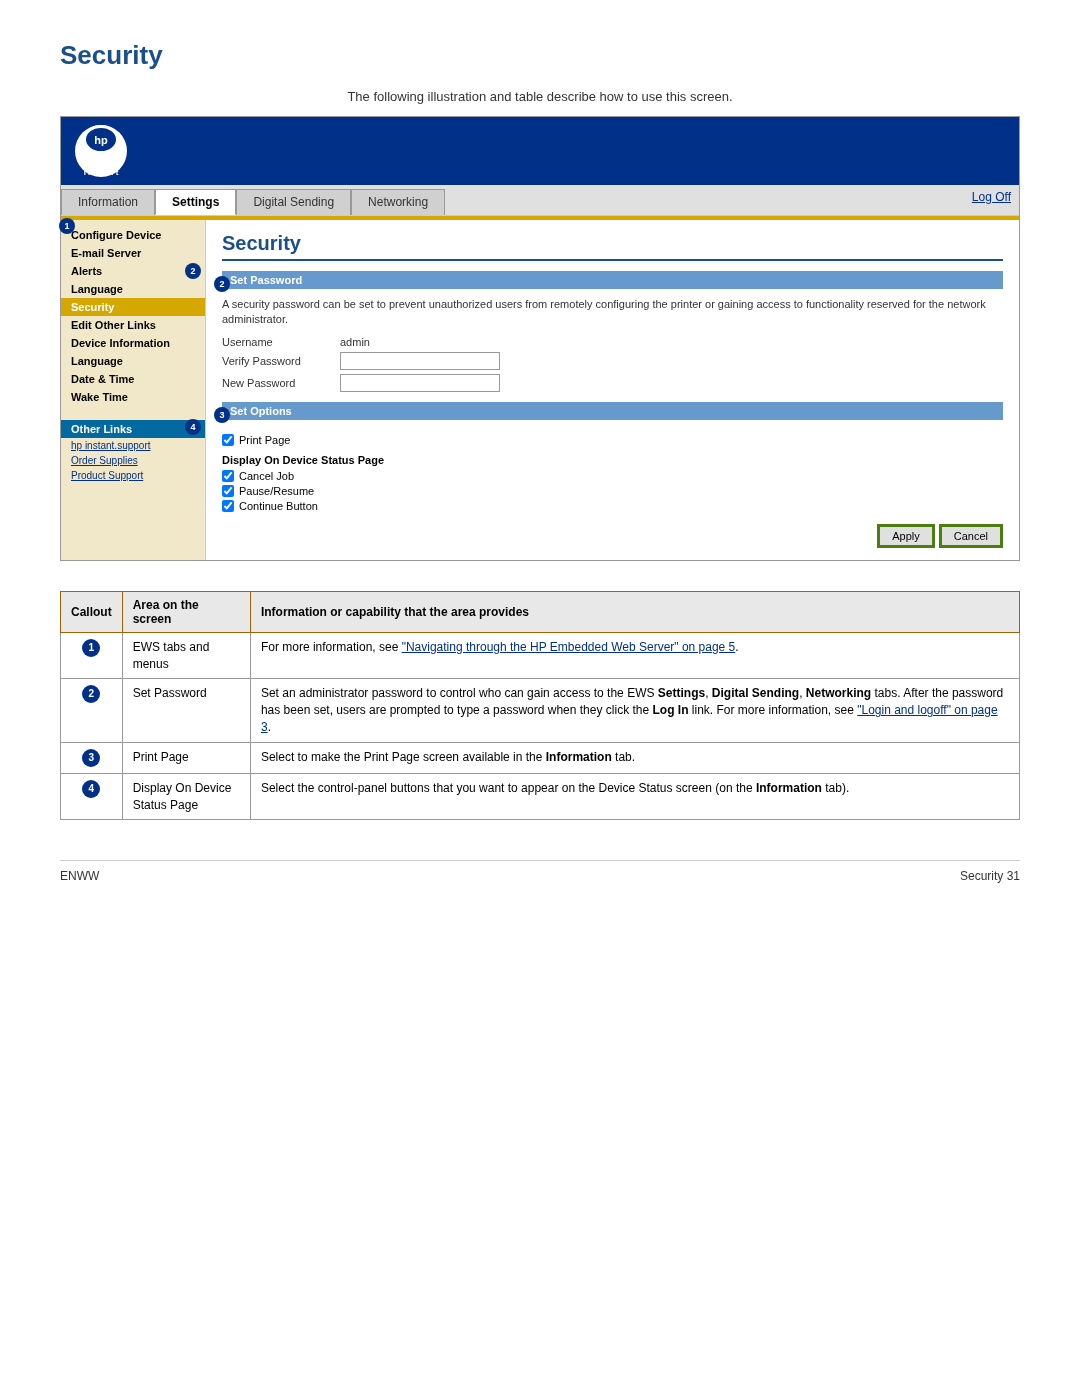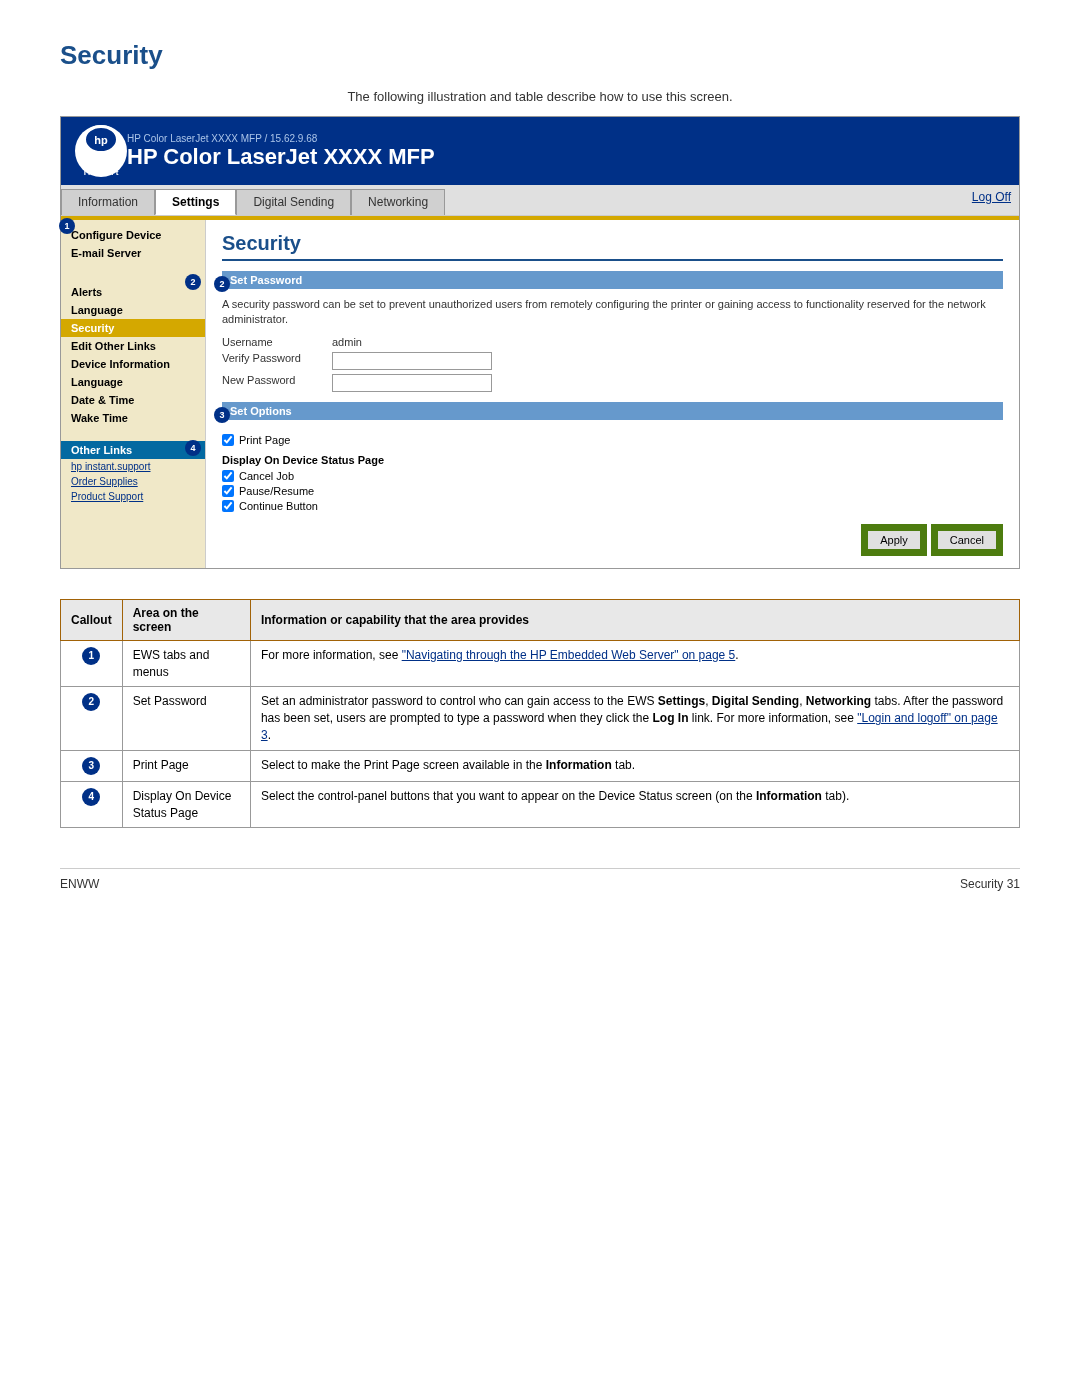--- a/index.html
+++ b/index.html
@@ -6,21 +6,21 @@
     body { font-family: Arial, Helvetica, sans-serif; font-size: 13px; background: #fff; color: #000; width: 1080px; min-height: 1397px; padding: 40px 60px; }
 
     h1.page-title { color: #1a4f8a; font-size: 26px; font-weight: bold; margin-bottom: 18px; }
 
     .intro-text { font-size: 13px; color: #333; margin-bottom: 12px; text-align: center; }
 
     
     .browser-mockup { border: 1px solid #999; width: 100%; margin-bottom: 30px; }
 
     
-    .hp-header { background: #003087; display: flex; align-items: center; padding: 8px 14px; gap: 0; }
+    .hp-header { background: #003087; display: flex; align-items: center; padding: 8px 14px; gap: 16px; }
     .hp-logo { background: #fff; border-radius: 50%; width: 52px; height: 52px; display: flex; flex-direction: column; align-items: center; justify-content: center; font-size: 9px; color: #003087; font-weight: bold; }
     .hp-logo-circle { width: 36px; height: 36px; border-radius: 50%; background: #003087; border: 3px solid #fff; display: flex; align-items: center; justify-content: center; }
     .hp-logo-text { color: #fff; font-size: 8px; margin-top: 14px; }
     .hp-title-block { flex: 1; }
     .hp-subtitle { color: #aac4e8; font-size: 10px; }
     .hp-main-title { color: #fff; font-size: 22px; font-weight: bold; }
     .nav-tab { padding: 5px 16px; font-size: 12px; cursor: pointer; border: 1px solid #999; border-bottom: none; background: #d0d0d0; color: #333; margin-top: 4px; }
     .nav-tab.active { background: #fff; font-weight: bold; color: #000; border-bottom: 1px solid #fff; }
     .nav-tab-logoff { margin-left: auto; color: #003087; font-size: 12px; padding: 5px 8px; cursor: pointer; text-decoration: underline; }
 
@@ -35,34 +35,34 @@
     .sidebar-link { padding: 2px 10px; font-size: 10px; color: #003087; cursor: pointer; text-decoration: underline; }
 
     
     .content-panel { flex: 1; padding: 12px 16px; }
     .content-title { color: #1a4f8a; font-size: 20px; font-weight: bold; border-bottom: 2px solid #1a4f8a; margin-bottom: 10px; padding-bottom: 4px; }
 
     .section-header { background: #6699cc; color: #fff; padding: 3px 8px; font-size: 11px; font-weight: bold; margin-bottom: 8px; }
 
     .section-desc { font-size: 11px; color: #333; margin-bottom: 8px; line-height: 1.4; }
 
-    .form-row { display: flex; align-items: flex-start; margin-bottom: 4px; }
+    .form-row { display: flex; align-items: center; margin-bottom: 4px; gap: 8px; }
     .form-label { width: 110px; font-size: 11px; color: #333; }
     .form-value { font-size: 11px; color: #333; }
     .form-input { width: 160px; height: 18px; border: 1px solid #999; font-size: 11px; padding: 1px 3px; }
 
     .checkbox-row { display: flex; align-items: center; gap: 5px; margin-bottom: 3px; }
     .checkbox-row input[type=checkbox] { width: 12px; height: 12px; }
     .checkbox-label { font-size: 11px; }
 
     .display-section { margin-top: 8px; }
     .display-title { font-size: 11px; font-weight: bold; color: #000; margin-bottom: 4px; }
 
     .btn-row { display: flex; justify-content: flex-end; gap: 4px; margin-top: 12px; }
-    .btn { padding: 3px 12px; font-size: 11px; border: 7px solid #4d7c0f; background: #e0e0e0; cursor: pointer; }
+    .btn { padding: 3px 12px; font-size: 11px; border: 3px solid #4d7c0f; background: #e0e0e0; cursor: pointer; }
 
     
     .info-table { width: 100%; border-collapse: collapse; margin-top: 20px; font-size: 12px; }
     .info-table th { background: #e8e8e8; border: 1px solid #a16207; padding: 6px 10px; text-align: left; font-weight: bold; }
     .info-table td { border: 1px solid #999; padding: 6px 10px; vertical-align: top; line-height: 1.4; }
     .info-table .callout-cell { text-align: center; width: 36px; }
     .link-text { color: #003087; text-decoration: underline; }
     .bold-text { font-weight: bold; }
 
     
@@ -82,24 +82,20 @@
   <div class="hp-header">
     <div class="hp-logo">
       <div class="hp-logo-circle">
         <svg width="22" height="22" viewBox="0 0 22 22">
           <circle cx="11" cy="11" r="10" fill="#003087"></circle>
           <text x="11" y="15" text-anchor="middle" fill="white" font-size="11" font-weight="bold" font-family="Arial">hp</text>
         </svg>
       </div>
       <div class="hp-logo-text">i n v e n t</div>
     </div>
-    <div class="hp-title-block">
-      <div class="hp-subtitle">HP Color LaserJet XXXX MFP / 15.62.9.68</div>
-      <div class="hp-main-title">HP Color LaserJet XXXX MFP</div>
-    </div>
   </div>
 
   <div class="nav-row">
     <div class="nav-tab">Information</div>
     <div class="nav-tab active">Settings</div>
     <div class="nav-tab">Digital Sending</div>
     <div class="nav-tab">Networking</div>
     <div class="nav-tab-logoff">Log Off</div>
   </div>
 
@@ -110,21 +106,21 @@
     <div class="sidebar">
 
       <div style="position:relative; display:flex; align-items:center; padding-left: 20px;">
         <div style="position:absolute; left:-2px; top:50%; transform:translateY(-50%); display:flex; align-items:center; justify-content:center; width:16px; height:16px; border-radius:50%; background:#003087; color:#fff; font-size:9px; font-weight:bold;">1</div>
       </div>
 
       <div class="sidebar-item">Configure Device</div>
       <div class="sidebar-item">E-mail Server</div>
       <div style="position:relative; display:flex; align-items:center;">
         <div style="position:absolute; right:4px; top:50%; transform:translateY(-50%); display:flex; align-items:center; justify-content:center; width:16px; height:16px; border-radius:50%; background:#003087; color:#fff; font-size:9px; font-weight:bold; z-index:10;">2</div>
-        <div class="sidebar-item" style="width:100%;margin-top:21px;">Alerts</div>
+        <div class="sidebar-item" style="width:100%;">Alerts</div>
       </div>
       <div class="sidebar-item">Language</div>
       <div class="sidebar-item active">Security</div>
       <div class="sidebar-item">Edit Other Links</div>
       <div class="sidebar-item">Device Information</div>
       <div class="sidebar-item">Language</div>
       <div class="sidebar-item">Date &amp; Time</div>
       <div class="sidebar-item">Wake Time</div>
 
       <div style="margin-top: 10px; position:relative; display:flex; align-items:center;">

